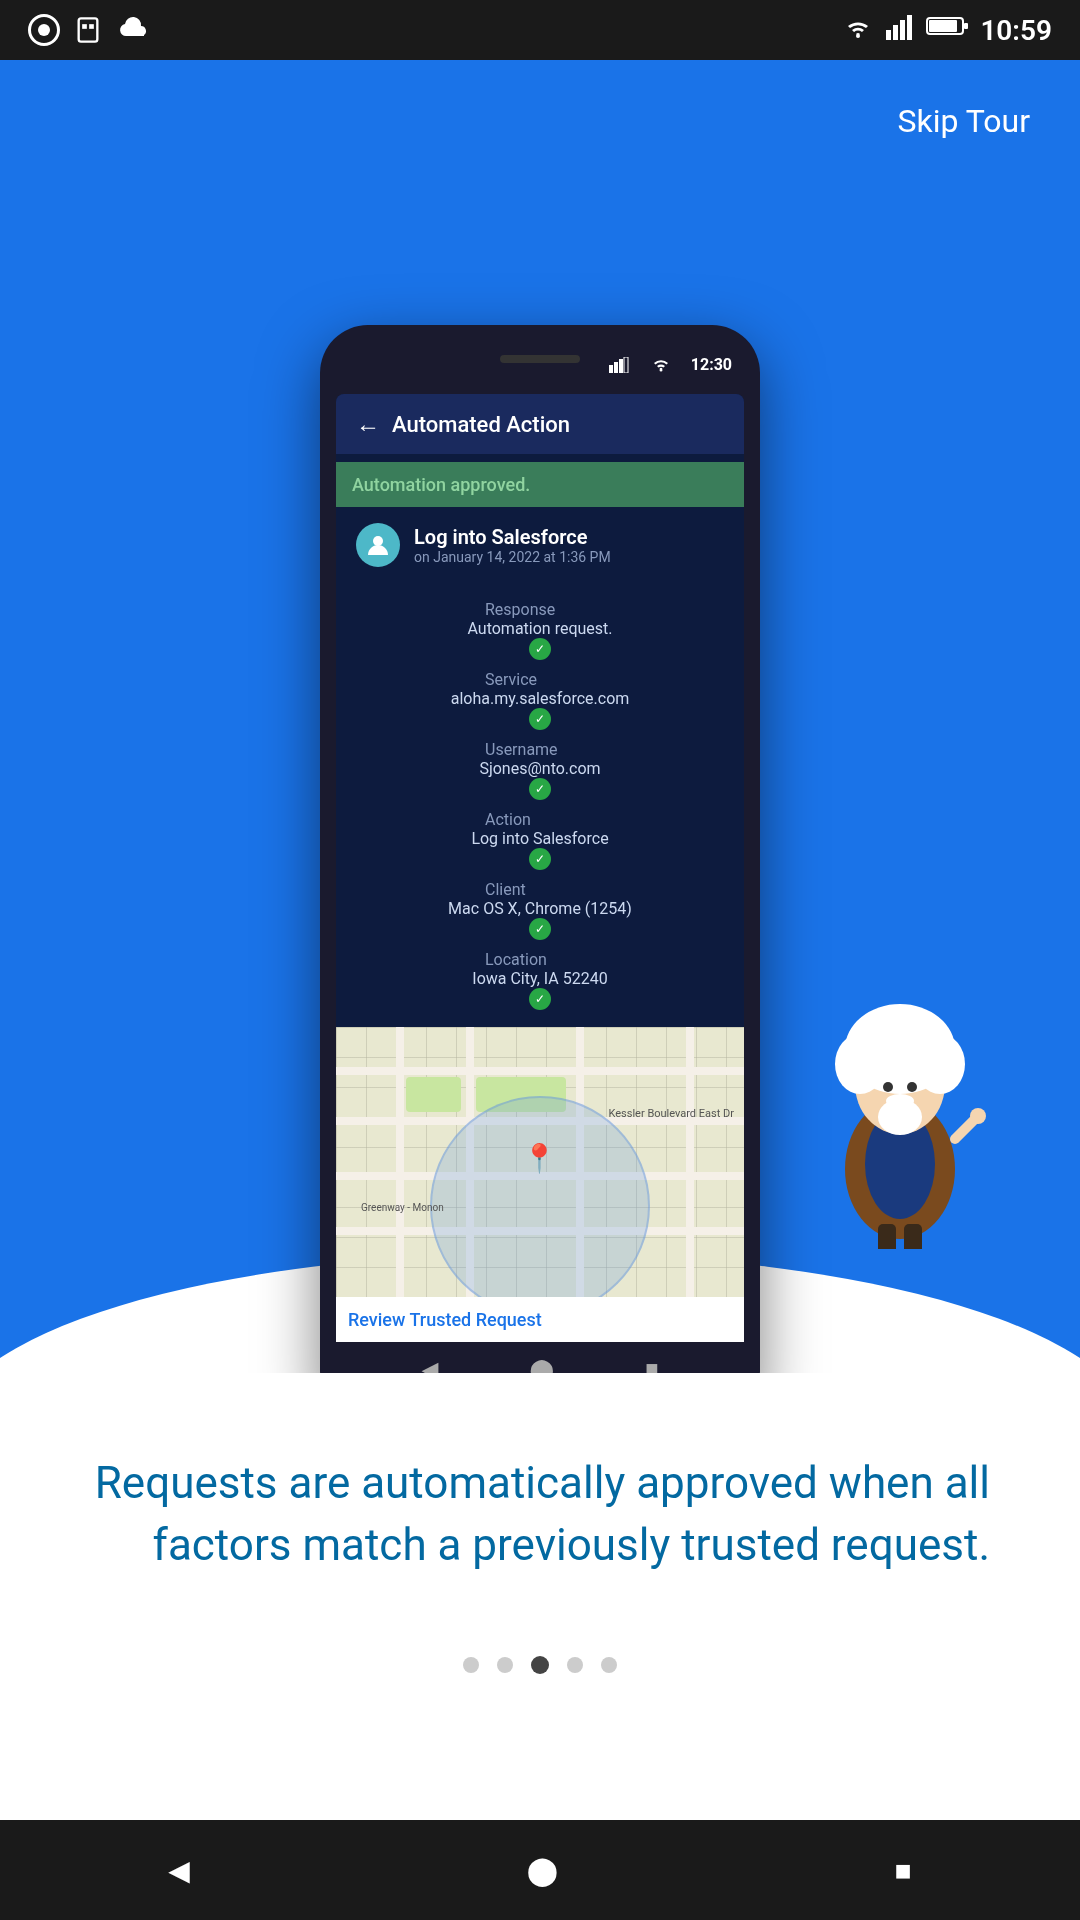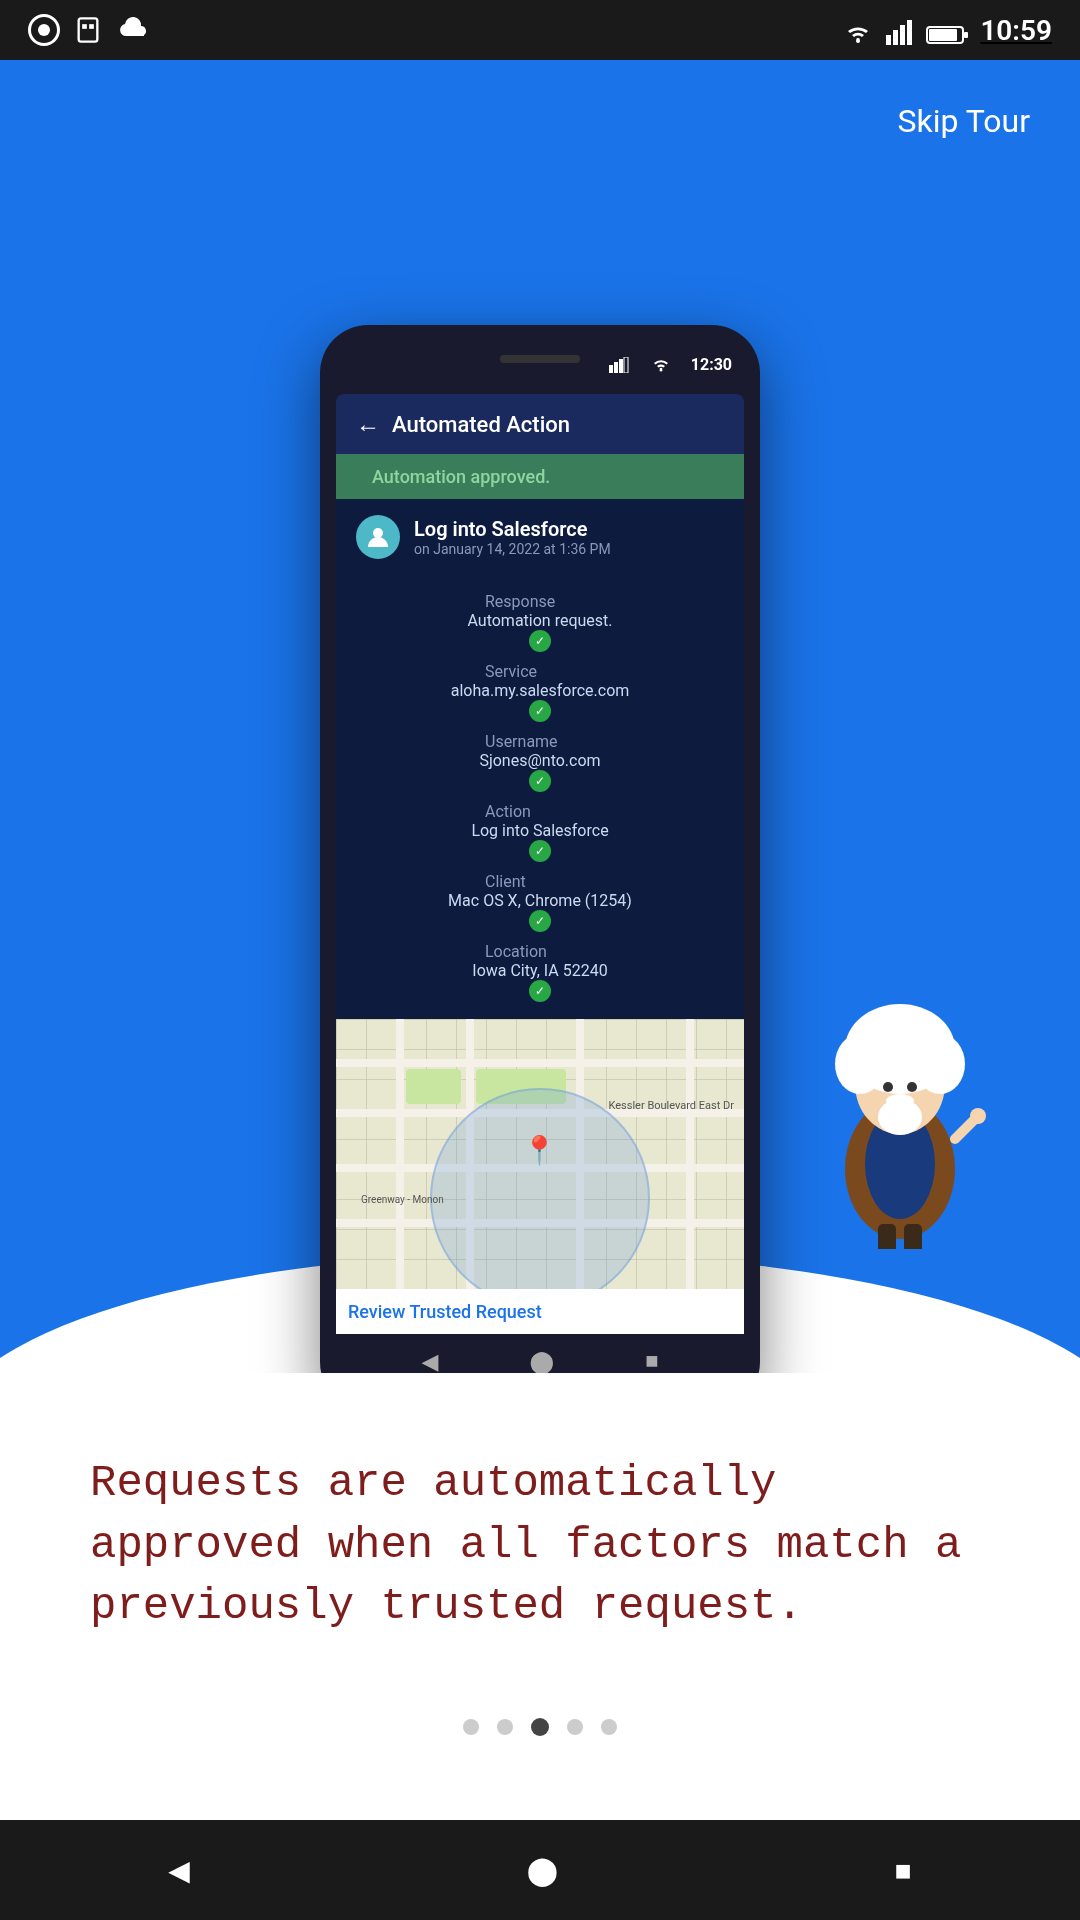--- a/index.html
+++ b/index.html
@@ -42,23 +42,22 @@
 
     .status-icon-inner {
       width: 12px;
       height: 12px;
       background: white;
       border-radius: 50%;
     }
 
     .status-bar-icons {
       display: flex;
-      align-items: flex-end;
+      align-items: flex-start;
       gap: 10px;
-      text-decoration: underline;
     }
 
     .status-bar-time {
       color: white;
       font-size: 28px;
       font-weight: 600;
     }
 
     
     .blue-section {
@@ -166,24 +165,25 @@
 
     .screen-title {
       color: white;
       font-size: 22px;
       font-weight: 500;
     }
 
     
     .approval-banner {
       background: #3a7d5a;
-      padding: 12px 36px;
+      padding: 12px 16px;
       color: #90d4a0;
       font-size: 18px;
       font-weight: 500;
+      margin-top: 8px;
     }
 
     
     .action-header {
       display: flex;
       align-items: center;
       gap: 14px;
       padding: 16px 20px;
       background: #0d1b3e;
     }
@@ -354,26 +354,25 @@
       width: 100%;
       background: white;
       padding: 80px 80px 40px;
       display: flex;
       flex-direction: column;
       align-items: center;
     }
 
     .body-text {
       font-size: 44px;
-      color: #7f1d1d;
-      text-align: left;
+      color: #0369a1;
+      text-align: right;
       line-height: 1.4;
       font-weight: 400;
       max-width: 900px;
-      font-family: Liberation Mono, monospace;
     }
 
     
     .dots-container {
       display: flex;
       justify-content: center;
       align-items: center;
       gap: 18px;
       margin-top: 80px;
     }

